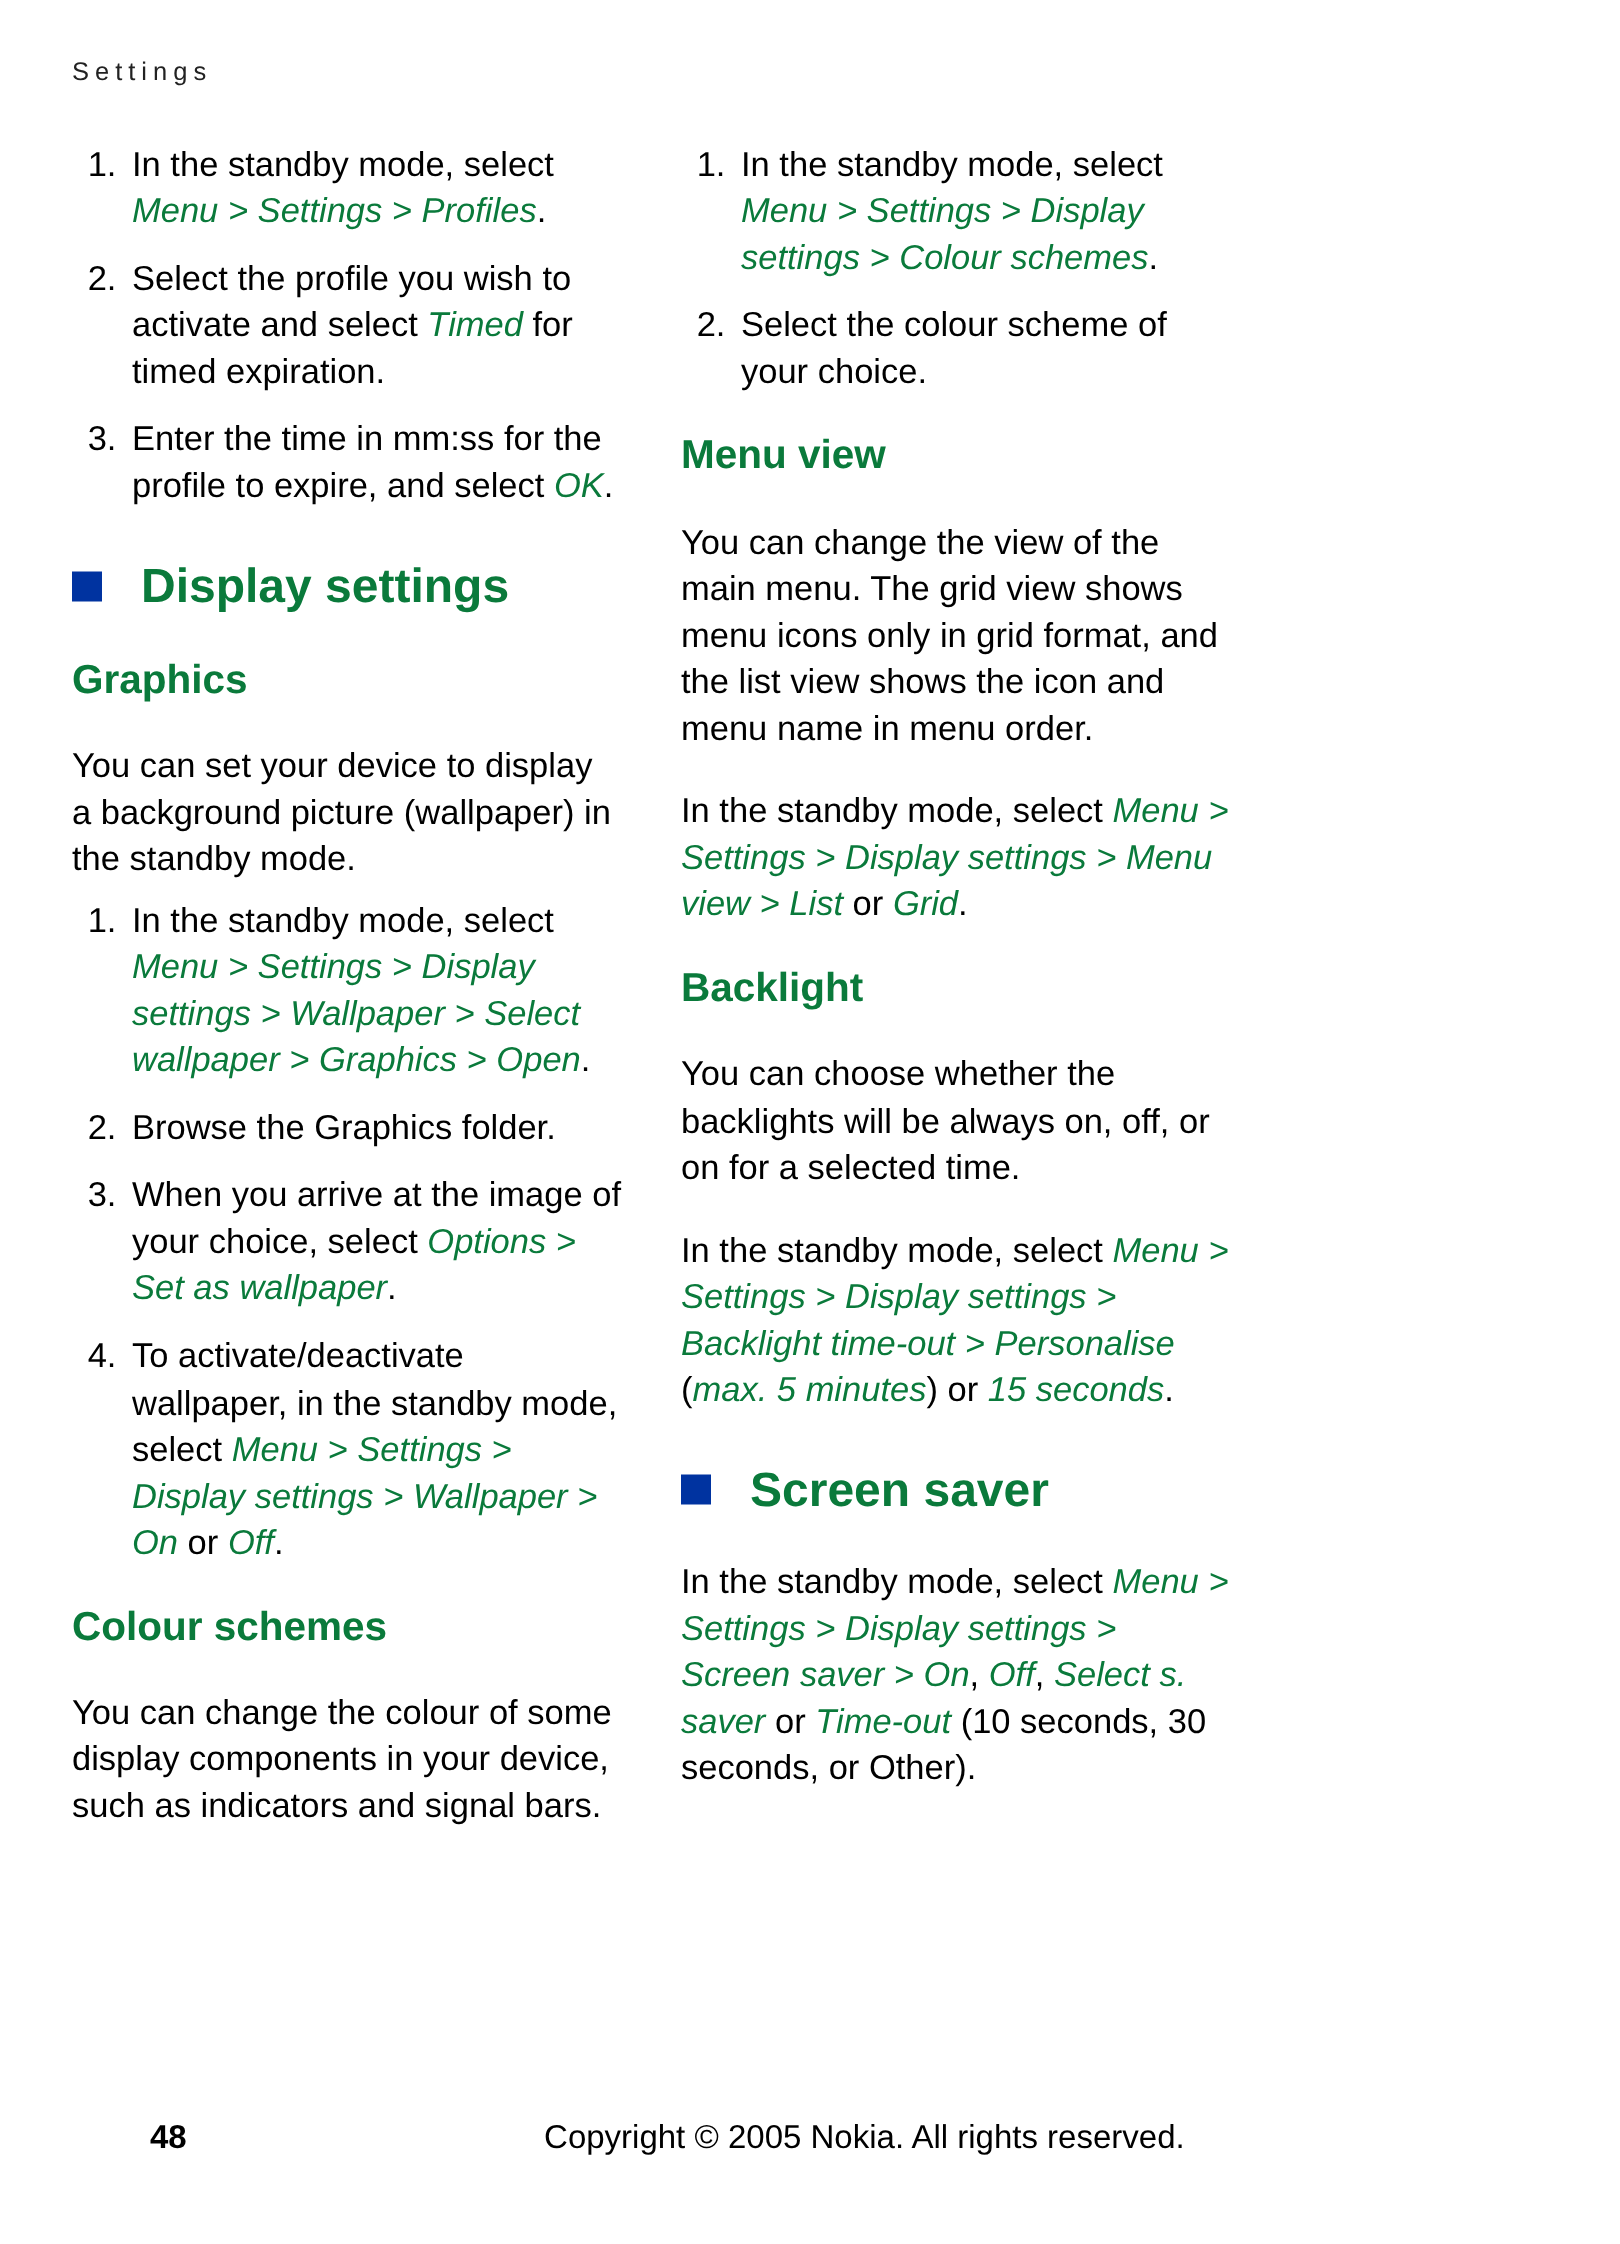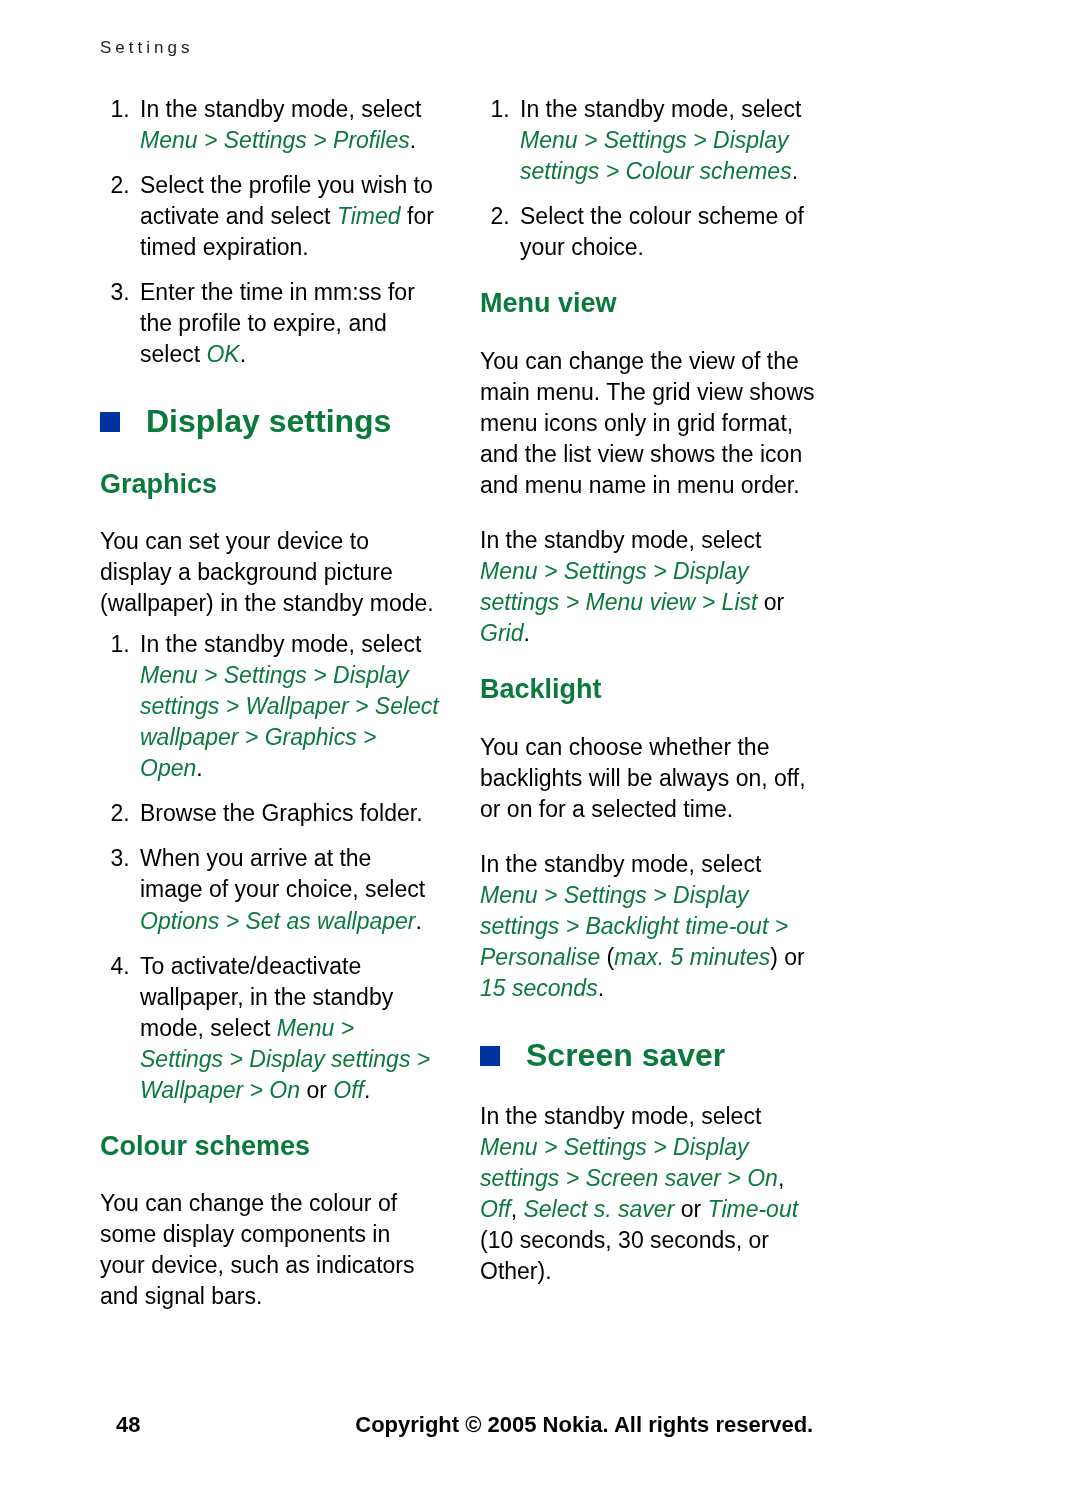--- a/index.html
+++ b/index.html
@@ -8,21 +8,21 @@
     padding: 0;
     width: 1080px;
     height: 1496px;
     font-family: Arial, Helvetica, sans-serif;
     color: #000;
     background: #fff;
     position: relative;
     box-sizing: border-box;
   }
   .page {
-    padding: 38px 100px 0 100px;
+    padding: 38px 100px 0 48px;
     box-sizing: border-box;
     width: 920px;
   }
   .header {
     font-size: 17px;
     letter-spacing: 4px;
     color: #222;
     margin-bottom: 30px;
     font-weight: 400;
   }
@@ -65,29 +65,29 @@
     padding-left: 4px;
   }
   p {
     margin: 24px 0 10px 0;
   }
   .gi { color: #0a7a3b; font-style: italic; }
   .bold { font-weight: normal; }
   .footer {
     position: absolute;
     bottom: 58px;
-    left: 116px;
+    left: 100px;
     right: 100px;
     display: flex;
     justify-content: flex-start;
     gap: 48px;
     font-size: 22px;
   }
   .footer .pg { font-weight: bold; }
-  .footer .cp { font-weight: bold; flex: 1; text-align: center; }
+  .footer .cp { font-weight: normal; flex: 1; text-align: center; }
 </style>
 </head>
 <body>
 
 <div class="page">
   <div class="header">Settings</div>
 
   <div class="columns">
     <div class="col">
       <ol>

